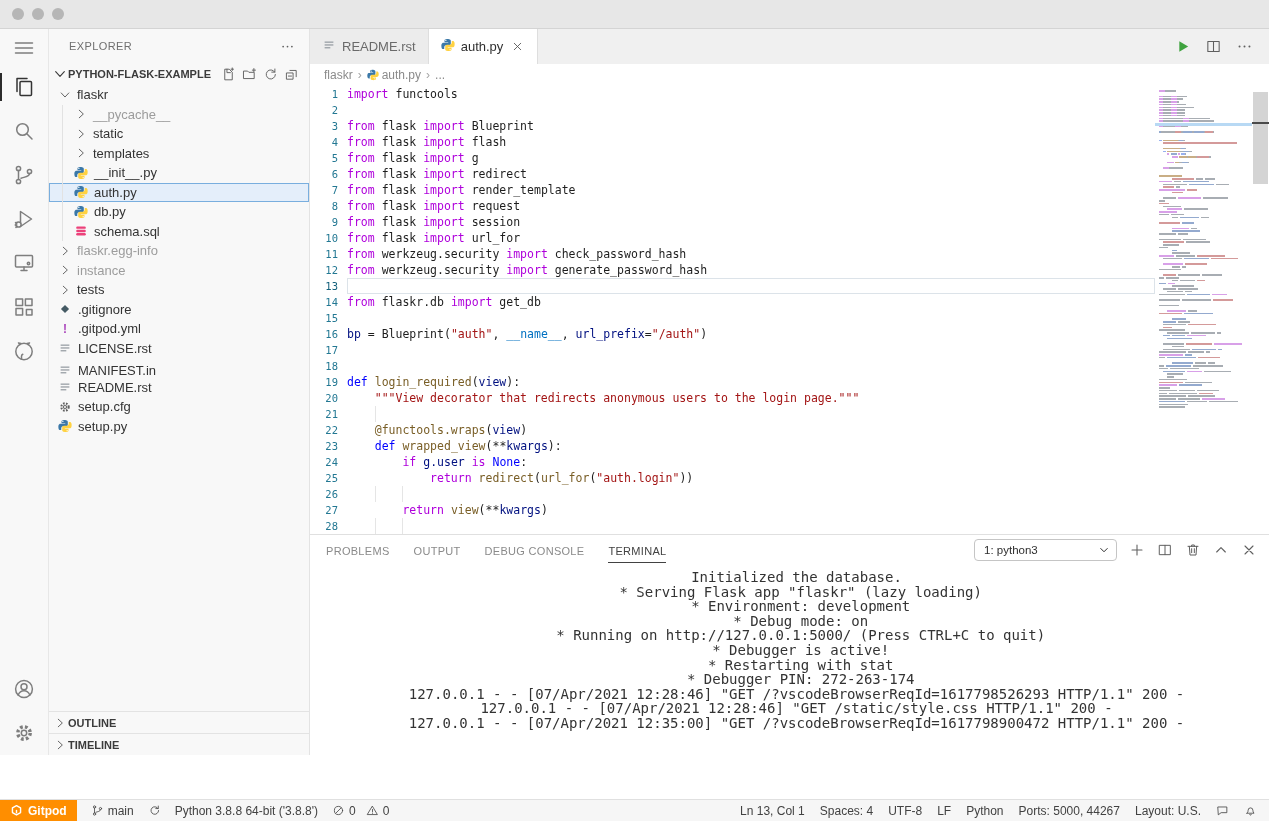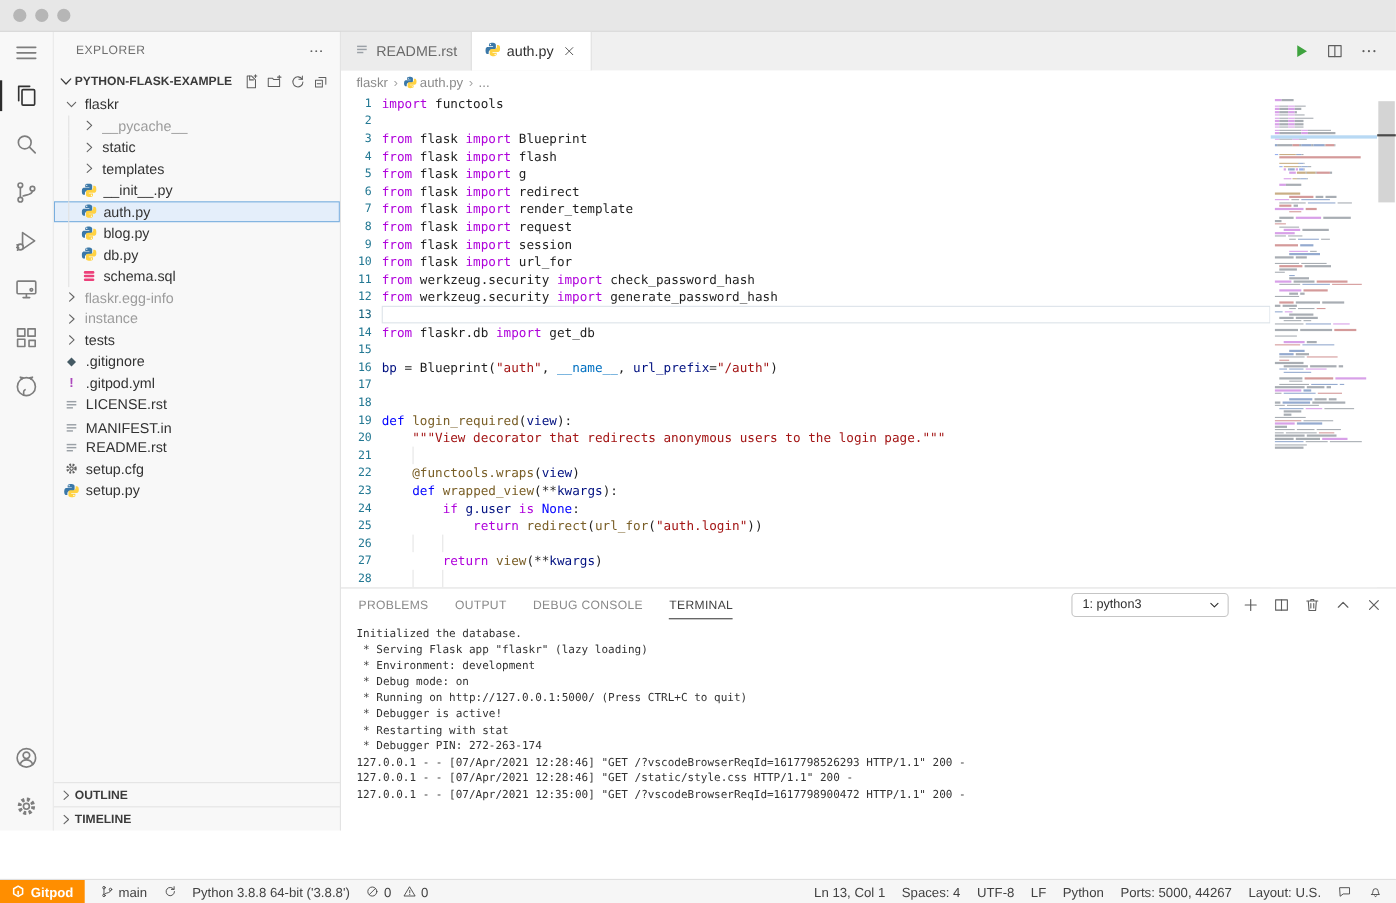--- a/index.html
+++ b/index.html
@@ -80,21 +80,21 @@
 
   
   .panel { height:220px; flex:none; border-top:1px solid #e0e0e0; display:flex; flex-direction:column; }
   .panel-header { height:30px; flex:none; display:flex; align-items:center; padding:0 12px 0 16px; }
   .ptab { font-size:11px; color:#8a8a8a; margin-right:24px; letter-spacing:.3px; padding:7px 0 5px; border-bottom:1.5px solid transparent; cursor:pointer; }
   .ptab.active { color:#424242; border-bottom-color:#424242; }
   .panel-right { margin-left:auto; display:flex; align-items:center; gap:12px; color:#5f5f5f; }
   .panel-right .icon svg { width:16px; height:16px; }
   .term-select { display:flex; align-items:center; justify-content:space-between; width:126px; height:20px; border:1px solid #c5c5c5; border-radius:4px; padding:0 6px 0 9px; font-size:11.5px; color:#2e2e2e; background:#fff; cursor:pointer; }
   .term-select .icon svg { width:12px; height:12px; }
-  .terminal { flex:1; min-height:0; padding:5px 0 0 14px; font-family:"DejaVu Sans Mono", monospace; font-size:10px; color:#333; overflow:hidden; }
+  .terminal { flex:1; min-height:0; padding:5px 0 0 14px; font-family:"DejaVu Sans Mono", monospace; font-size:14px; color:#333; overflow:hidden;text-align:center; }
   .tline { height:14.6px; line-height:14.6px; white-space:pre; }
 
   
   .statusbar { height:21px; flex:none; background:#f6f6f6; border-top:1px solid #e0e0e0; display:flex; align-items:center; font-size:12px; color:#424242;margin-top:44px; }
   .sb-left { display:flex; align-items:center; gap:14px; height:100%; }
   .sb-right { margin-left:auto; display:flex; align-items:center; gap:15px; padding-right:12px; }
   .sb-item { display:flex; align-items:center; gap:4px; cursor:pointer; white-space:nowrap; }
   .sb-item .icon svg { width:13px; height:13px; }
   .gitpod-badge { height:100%; display:flex; align-items:center; gap:5px; padding:0 10px; color:#fff; font-weight:bold; font-size:12px; }
   .gitpod-badge .icon svg { width:13px; height:13px; }
@@ -303,35 +303,20 @@
                   <path d="M7.95 1.1c-.8 0-1.6.07-2.3.2-1.4.25-1.65.9-1.65 1.9v1.55h4.3v.65H2.9c-1.1 0-2 .6-2.3 1.85-.3 1.3-.3 2.15 0 3.5.25 1.1.85 1.85 1.95 1.85h1.15v-1.85c0-1.25 1.05-2.35 2.3-2.35h3.3c1.05 0 1.9-.85 1.9-1.9V3.2c0-1-.8-1.65-1.85-1.9-.75-.15-1.4-.2-2.1-.2z" fill="#3b78a8"></path>
                   <circle cx="5.55" cy="2.85" r=".72" fill="#fff"></circle>
                 </g>
                 <g transform="rotate(180 8 8)">
                   <path d="M7.95 1.1c-.8 0-1.6.07-2.3.2-1.4.25-1.65.9-1.65 1.9v1.55h4.3v.65H2.9c-1.1 0-2 .6-2.3 1.85-.3 1.3-.3 2.15 0 3.5.25 1.1.85 1.85 1.95 1.85h1.15v-1.85c0-1.25 1.05-2.35 2.3-2.35h3.3c1.05 0 1.9-.85 1.9-1.9V3.2c0-1-.8-1.65-1.85-1.9-.75-.15-1.4-.2-2.1-.2z" fill="#ffd242"></path>
                   <circle cx="5.55" cy="2.85" r=".72" fill="#fff"></circle>
                 </g>
               </svg>
             </span>
             <span class="lbl">auth.py</span>
-          </div>
-          <div class="trow ind1" style="padding-left: 24px;">
-            <span class="ficon">
-              <svg viewBox="0 0 16 16">
-                <g>
-                  <path d="M7.95 1.1c-.8 0-1.6.07-2.3.2-1.4.25-1.65.9-1.65 1.9v1.55h4.3v.65H2.9c-1.1 0-2 .6-2.3 1.85-.3 1.3-.3 2.15 0 3.5.25 1.1.85 1.85 1.95 1.85h1.15v-1.85c0-1.25 1.05-2.35 2.3-2.35h3.3c1.05 0 1.9-.85 1.9-1.9V3.2c0-1-.8-1.65-1.85-1.9-.75-.15-1.4-.2-2.1-.2z" fill="#3b78a8"></path>
-                  <circle cx="5.55" cy="2.85" r=".72" fill="#fff"></circle>
-                </g>
-                <g transform="rotate(180 8 8)">
-                  <path d="M7.95 1.1c-.8 0-1.6.07-2.3.2-1.4.25-1.65.9-1.65 1.9v1.55h4.3v.65H2.9c-1.1 0-2 .6-2.3 1.85-.3 1.3-.3 2.15 0 3.5.25 1.1.85 1.85 1.95 1.85h1.15v-1.85c0-1.25 1.05-2.35 2.3-2.35h3.3c1.05 0 1.9-.85 1.9-1.9V3.2c0-1-.8-1.65-1.85-1.9-.75-.15-1.4-.2-2.1-.2z" fill="#ffd242"></path>
-                  <circle cx="5.55" cy="2.85" r=".72" fill="#fff"></circle>
-                </g>
-              </svg>
-            </span>
-            <span class="lbl">blog.py</span>
           </div>
           <div class="trow ind1" style="padding-left: 24px;">
             <span class="ficon">
               <svg viewBox="0 0 16 16">
                 <g>
                   <path d="M7.95 1.1c-.8 0-1.6.07-2.3.2-1.4.25-1.65.9-1.65 1.9v1.55h4.3v.65H2.9c-1.1 0-2 .6-2.3 1.85-.3 1.3-.3 2.15 0 3.5.25 1.1.85 1.85 1.95 1.85h1.15v-1.85c0-1.25 1.05-2.35 2.3-2.35h3.3c1.05 0 1.9-.85 1.9-1.9V3.2c0-1-.8-1.65-1.85-1.9-.75-.15-1.4-.2-2.1-.2z" fill="#3b78a8"></path>
                   <circle cx="5.55" cy="2.85" r=".72" fill="#fff"></circle>
                 </g>
                 <g transform="rotate(180 8 8)">
                   <path d="M7.95 1.1c-.8 0-1.6.07-2.3.2-1.4.25-1.65.9-1.65 1.9v1.55h4.3v.65H2.9c-1.1 0-2 .6-2.3 1.85-.3 1.3-.3 2.15 0 3.5.25 1.1.85 1.85 1.95 1.85h1.15v-1.85c0-1.25 1.05-2.35 2.3-2.35h3.3c1.05 0 1.9-.85 1.9-1.9V3.2c0-1-.8-1.65-1.85-1.9-.75-.15-1.4-.2-2.1-.2z" fill="#ffd242"></path>

